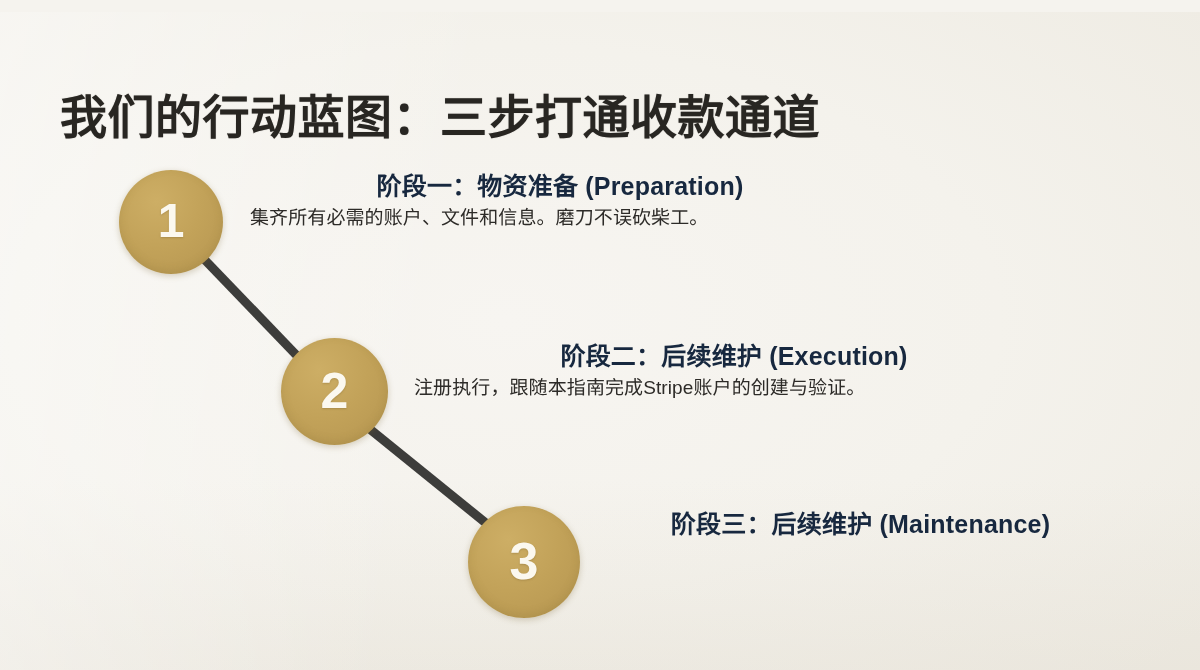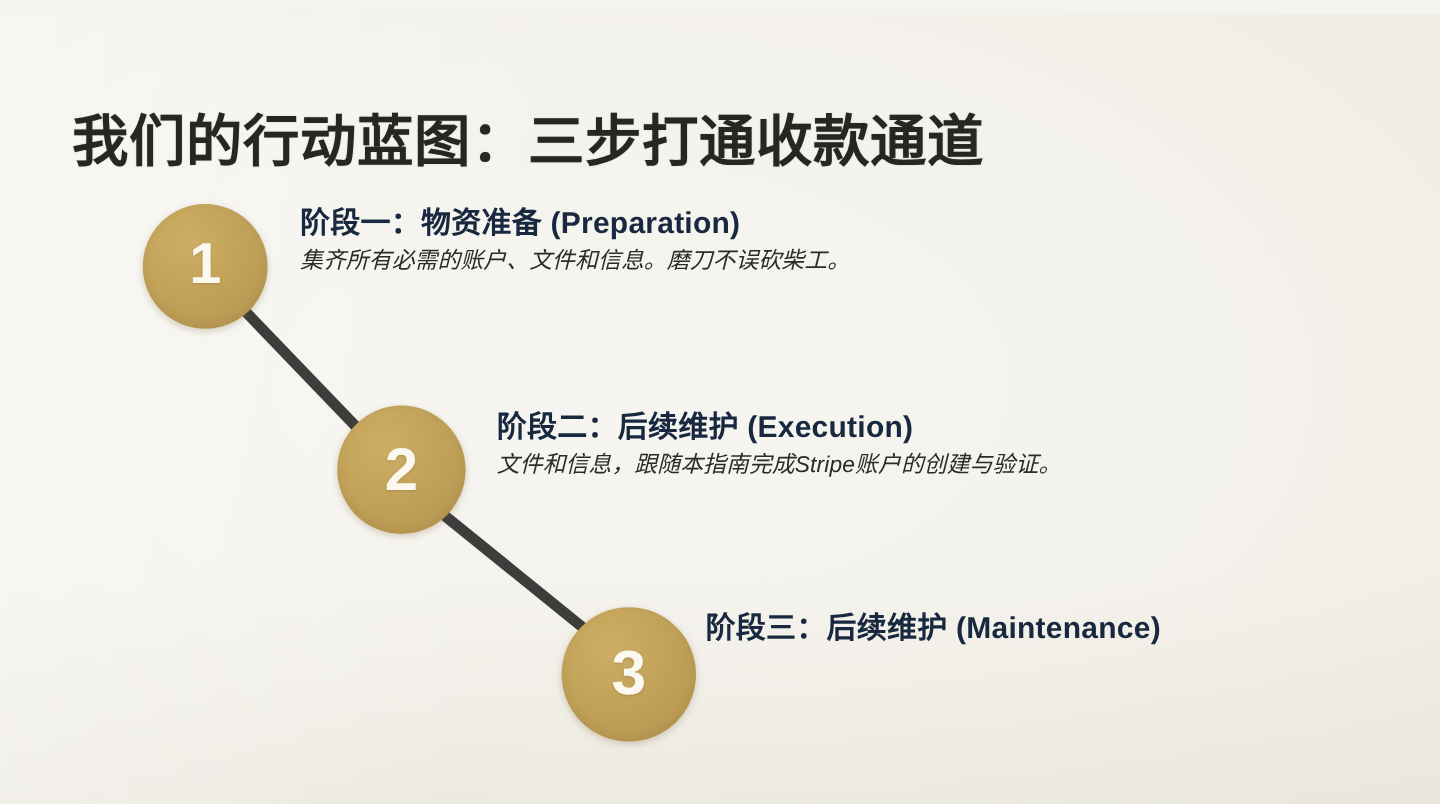--- a/index.html
+++ b/index.html
@@ -93,29 +93,29 @@
     position: absolute;
   }
 
   .step-heading {
     font-size: 25px;
     font-weight: 700;
     color: #17283f;
     line-height: 34px;
     white-space: nowrap;
     letter-spacing: 0.2px;
+    text-align: center;
   }
 
   .step-desc {
     font-size: 19px;
     font-weight: 400;
     color: #2d2b28;
     line-height: 30px;
     letter-spacing: 0.1px;
-    font-style: italic;
   }
 
   
   #step-1 .bubble { left: 119px; top: 158px; width: 104px; height: 104px; }
   #step-1 .bubble-num { font-size: 48px; }
   #step-1 .step-text  { left: 250px; top: 157px; width: 620px; }
 
   #step-2 .bubble { left: 281px; top: 326px; width: 107px; height: 107px; }
   #step-2 .step-text  { left: 414px; top: 327px; width: 640px; }
 
@@ -146,21 +146,21 @@
       <div class="step-desc">集齐所有必需的账户、文件和信息。磨刀不误砍柴工。</div>
     </div>
   </div>
 
   <div class="step" id="step-2">
     <div class="bubble">
       <span class="bubble-num">2</span>
     </div>
     <div class="step-text">
       <div class="step-heading">阶段二：后续维护 (Execution)</div>
-      <div class="step-desc">文件和信息，跟随本指南完成Stripe账户的创建与验证。</div>
+      <div class="step-desc">注册执行，跟随本指南完成Stripe账户的创建与验证。</div>
     </div>
   </div>
 
   <div class="step" id="step-3">
     <div class="bubble">
       <span class="bubble-num">3</span>
     </div>
     <div class="step-text">
       <div class="step-heading">阶段三：后续维护 (Maintenance)</div>
     </div>

